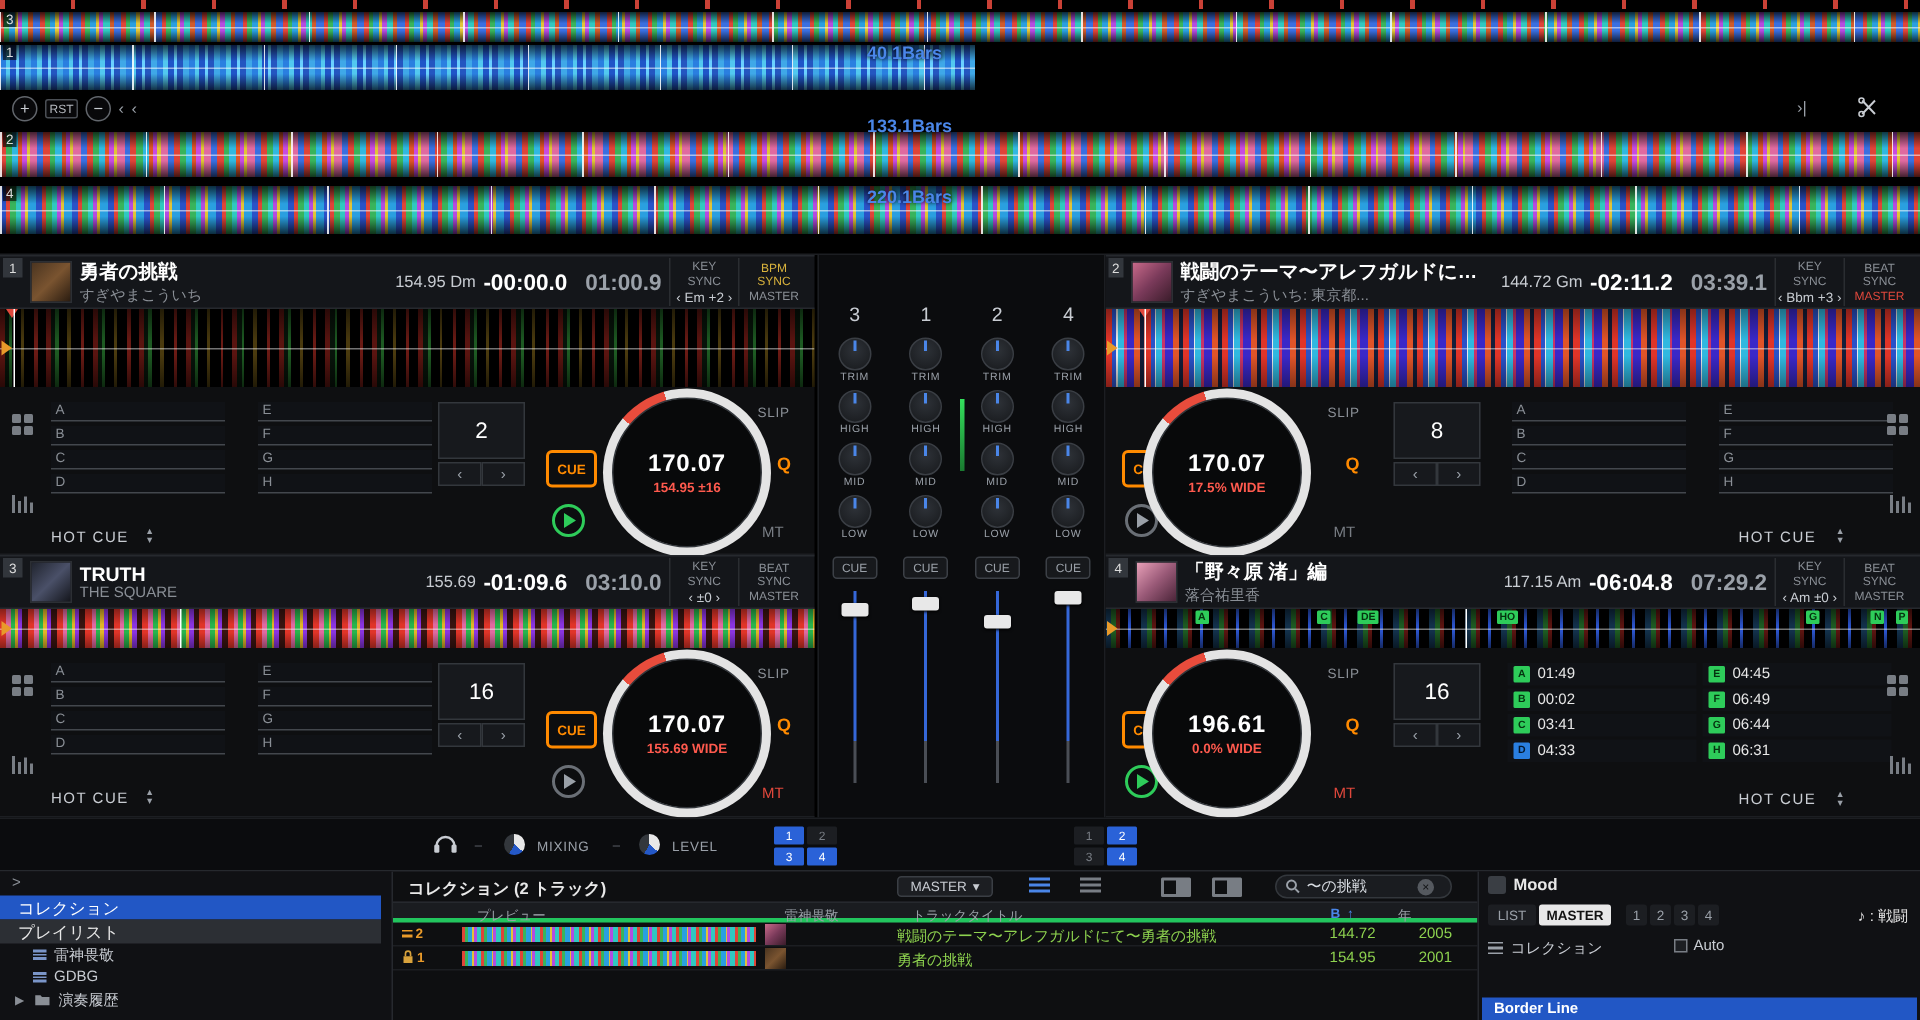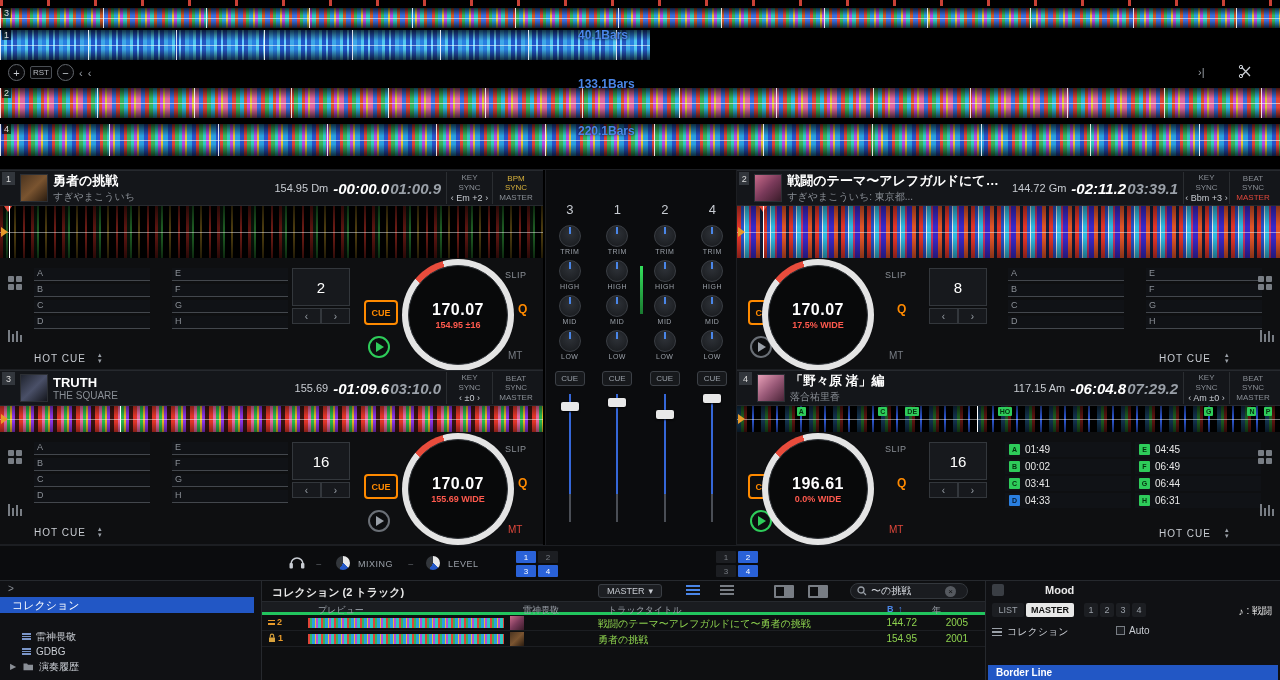--- a/index.html
+++ b/index.html
@@ -49,21 +49,21 @@
   .dnum { width:13px; height:13px; background:#32363c; color:#ddd; font-size:9px; display:flex; align-items:center; justify-content:center; align-self:flex-start; margin-top:1px; }
   .dart { width:28px; height:28px; flex:0 0 auto; border:1px solid #2c2f34; }
   .art1 { background:linear-gradient(135deg,#4a3420,#7a5430,#2a1c10); }
   .art2 { background:linear-gradient(135deg,#c86a8a,#7a3a5a,#3a1c2a); }
   .art3 { background:linear-gradient(135deg,#20242e,#4a5068,#14161c); }
   .art4 { background:linear-gradient(135deg,#e8a0b8,#9a5a78,#4a2438); }
   .dtitles { flex:1 1 auto; min-width:0; }
   .dtitle { font-size:13px; font-weight:bold; color:#fff; white-space:nowrap; overflow:hidden; text-overflow:ellipsis; }
   .dartist { font-size:10px; color:#8a8f96; white-space:nowrap; overflow:hidden; text-overflow:ellipsis; }
   .dbpmkey { font-size:11px; color:#c8ccd2; white-space:nowrap; }
-  .dtimes { display:flex; gap:1px; align-items:flex-start; white-space:nowrap;font-style:italic; }
+  .dtimes { display:flex; gap:12px; align-items:flex-start; white-space:nowrap; }
   .dtcur { font-size:15px; font-weight:bold; color:#fff; }
   .dttot { font-size:15px; font-weight:bold; color:#9aa0a8; }
   .sync { display:flex; border-left:1px solid #2a2d31; }
   .sync-col { width:46px; border-right:1px solid #2a2d31; padding:1px 2px; display:flex; flex-direction:column; align-items:center; justify-content:center; gap:1px; }
   .sync-col:last-child { border-right:none; }
   .sync-cap { font-size:8px; line-height:1.15; color:#8a8f96; text-align:center; white-space:normal; width:34px; }
   .sync-val { font-size:9px; color:#c8ccd2; white-space:nowrap; }
   .amber { color:#d8b23c; }
   .redtxt { color:#e0483c; }
 
@@ -186,21 +186,21 @@
   .tagbars i { width:7px; height:1.5px; background:#e89a2a; }
   .mini { position:absolute; left:46px; top:3px; width:196px; height:10px;
     background:repeating-linear-gradient(90deg,#e04438 0 2px,#38b45c 2px 4px,#2a9fe0 4px 7px,#e0c438 7px 8px,#b44ce0 8px 10px,#30c8c0 10px 13px); }
   .rart { position:absolute; left:248px; top:1px; width:14px; height:14px; }
   .ctitle { position:absolute; left:336px; top:2px; width:250px; font-size:10px; color:#8ed34f; white-space:nowrap; overflow:hidden; }
   .cbpm { position:absolute; left:595px; top:2px; width:60px; text-align:right; font-size:10px; color:#8ed34f; }
   .cyear { position:absolute; left:662px; top:2px; width:44px; text-align:right; font-size:10px; color:#8ed34f; }
   .bright { position:absolute; left:985px; top:0; width:295px; height:100px; background:#101114; border-left:1px solid #26292e; }
   .rphead { position:absolute; left:6px; top:3px; display:flex; align-items:center; gap:5px; }
   .rpicon { width:12px; height:12px; background:#3a3e44; border-radius:2px; }
-  .rptitle { font-size:11px; font-weight:bold; color:#e8e8e8;margin-left:36px; }
+  .rptitle { font-size:11px; font-weight:bold; color:#e8e8e8; }
   .rpill { position:absolute; top:22px; height:14px; font-size:9px; display:flex; align-items:center; justify-content:center; border-radius:2px; }
   .rpill.dark { background:#1c1e22; color:#9aa0a8; }
   .rpill.lit { background:#e8e8e8; color:#111; font-weight:bold; }
   .numbtn { position:absolute; top:22px; width:14px; height:14px; background:#1c1e22; color:#9aa0a8; font-size:9px; display:flex; align-items:center; justify-content:center; border-radius:2px; }
   .related { position:absolute; right:8px; top:23px; font-size:10px; color:#e8e8e8; display:flex; gap:3px; align-items:center; }
   .collrow { position:absolute; left:6px; top:44px; display:flex; align-items:center; gap:5px; font-size:10px; color:#c8ccd2; }
   .hamb { display:inline-flex; flex-direction:column; gap:2px; }
   .hamb i { width:10px; height:1.5px; background:#9aa0a8; }
   .autobox { position:absolute; left:130px; top:44px; display:flex; align-items:center; gap:4px; font-size:10px; color:#c8ccd2; }
   .autoicon { width:9px; height:9px; border:1px solid #787d84; background:#1c1e22; }
@@ -728,20 +728,21 @@
       <span class="acell off">3</span>
       <span class="acell on">4</span>
     </div>
   </div>
 
   <div id="browser">
 
     <div id="sidebar">
       <span class="sbchev">&gt;</span>
       <div class="sbrow sel" style="top:16px">コレクション</div>
+      <div class="sbrow alt" style="top:32px">プレイリスト</div>
       <div class="treerow" style="top:63px">
         <span class="licon">
             <i></i>
             <i></i>
             <i></i>
           </span>
         <span>GDBG</span>
       </div>
       <div class="treerow" style="top:48px">
         <span class="licon">

